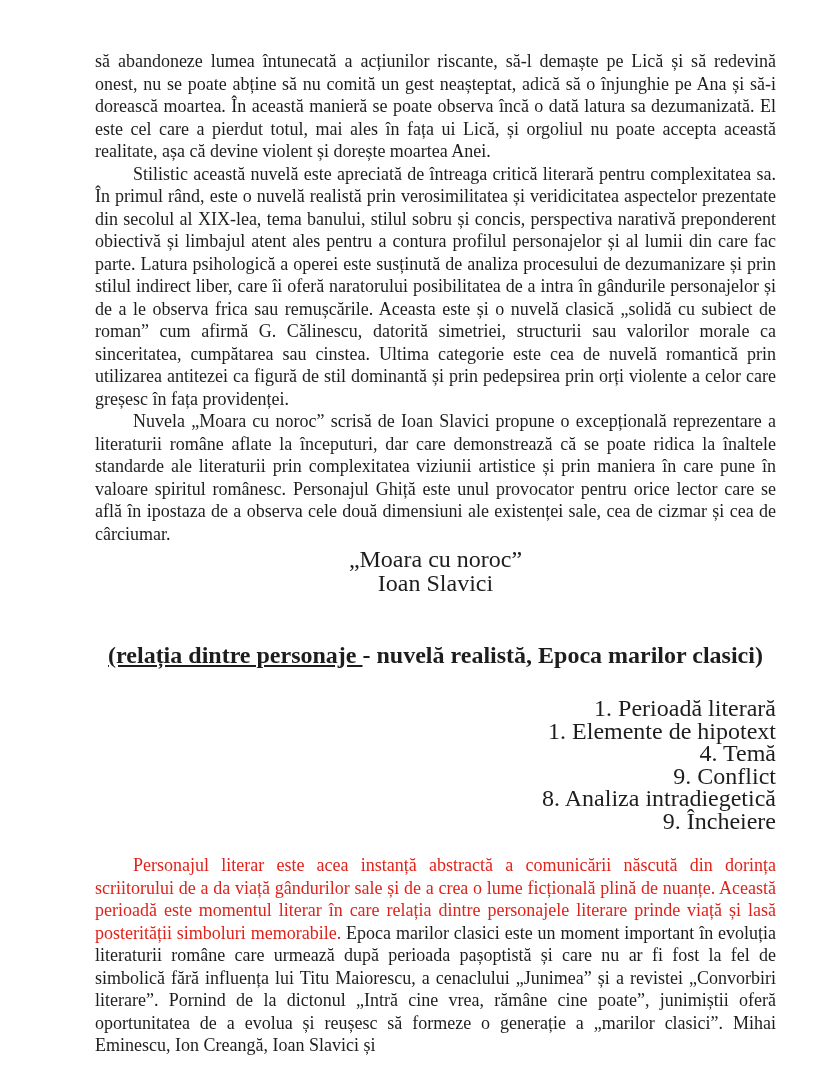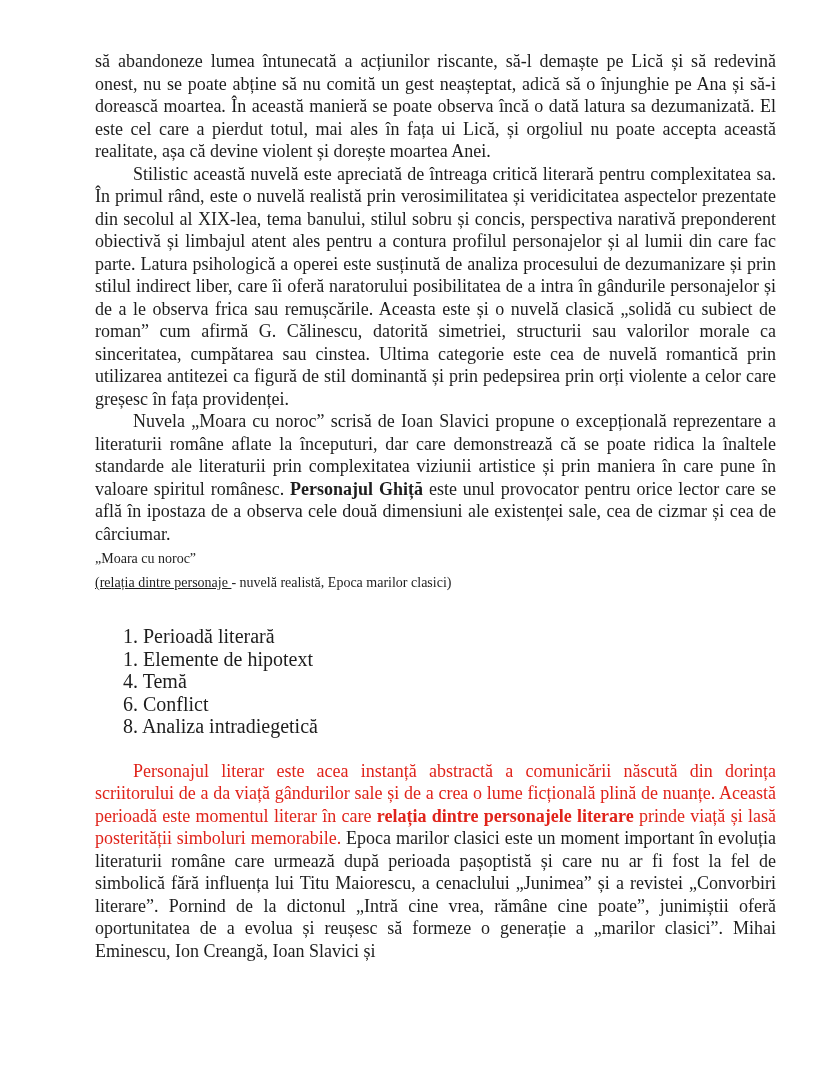--- a/index.html
+++ b/index.html
@@ -23,55 +23,58 @@
   .para{
     margin:0;
     font-size:18px;
     line-height:22.5px;
     text-align:justify;
     color:var(--ink);
   }
   .indent{text-indent:38px;}
   .center-block{
     margin:2px 0 0 0;
-    text-align:left;
-    font-size:14px;
+    text-align:center;
+    font-size:24px;
     line-height:24px;
   }
-  .center-block .bold-line{font-weight:normal;}
+  .center-block .bold-line{font-weight:bold;margin-top:48px;}
   .ul{text-decoration:underline;}
-  b{font-weight:bold;}
+  b{font-weight:normal;}
   .outline{
     margin:30px 0 0 28px;
-    font-size:20px;
+    font-size:24px;
     line-height:22.5px;
+    text-align:right;
   }
   .outline-item{white-space:pre;}
   .final{margin-top:22px;}
   .red-run{color:var(--red);}
 </style>
 </head>
 <body>
 
 <div class="page">
 
   <p class="para">să abandoneze lumea întunecată a acțiunilor riscante, să-l demaște pe Lică și să redevină onest, nu se poate abține să nu comită un gest neașteptat, adică să o înjunghie pe Ana și să-i dorească moartea. În această manieră se poate observa încă o dată latura sa dezumanizată. El este cel care a pierdut totul, mai ales în fața ui Lică, și orgoliul nu poate accepta această realitate, așa că devine violent și dorește moartea Anei.</p>
 
   <p class="para indent">Stilistic această nuvelă este apreciată de întreaga critică literară pentru complexitatea sa. În primul rând, este o nuvelă realistă prin verosimilitatea și veridicitatea aspectelor prezentate din secolul al XIX-lea, tema banului, stilul sobru și concis, perspectiva narativă preponderent obiectivă și limbajul atent ales pentru a contura profilul personajelor și al lumii din care fac parte. Latura psihologică a operei este susținută de analiza procesului de dezumanizare și prin stilul indirect liber, care îi oferă naratorului posibilitatea de a intra în gândurile personajelor și de a le observa frica sau remușcările. Aceasta este și o nuvelă clasică „solidă cu subiect de roman” cum afirmă G. Călinescu, datorită simetriei, structurii sau valorilor morale ca sinceritatea, cumpătarea sau cinstea. Ultima categorie este cea de nuvelă romantică prin utilizarea antitezei ca figură de stil dominantă și prin pedepsirea prin orți violente a celor care greșesc în fața providenței.</p>
 
   <p class="para indent"><span>Nuvela „Moara cu noroc” scrisă de Ioan Slavici propune o excepțională reprezentare a literaturii române aflate la începuturi, dar care demonstrează că se poate ridica la înaltele standarde ale literaturii prin complexitatea viziunii artistice și prin maniera în care pune în valoare spiritul românesc. </span><b>Personajul Ghiță</b><span> este unul provocator pentru orice lector care se află în ipostaza de a observa cele două dimensiuni ale existenței sale, cea de cizmar și cea de cârciumar.</span></p>
 
   <div class="center-block">
     <div>„Moara cu noroc”</div>
+    <div>Ioan Slavici</div>
     <div class="bold-line"><span class="ul">(relația dintre personaje </span><span>- nuvelă realistă, Epoca marilor clasici)</span></div>
   </div>
 
   <div class="outline">
     <div class="outline-item">1. Perioadă literară</div>
     <div class="outline-item">1. Elemente de hipotext</div>
     <div class="outline-item">4. Temă</div>
-    <div class="outline-item">6. Conflict</div>
+    <div class="outline-item">9. Conflict</div>
     <div class="outline-item">8. Analiza intradiegetică</div>
+    <div class="outline-item">9. Încheiere</div>
   </div>
 
   <p class="para indent final"><span class="red-run"><span>Personajul literar este acea instanță abstractă a comunicării născută din dorința scriitorului de a da viață gândurilor sale și de a crea o lume ficțională plină de nuanțe. Această perioadă este momentul literar în care </span><b>relația dintre personajele literare</b><span> prinde viață și lasă posterității simboluri memorabile.</span></span><span> Epoca marilor clasici este un moment important în evoluția literaturii române care urmează după perioada pașoptistă și care nu ar fi fost la fel de simbolică fără influența lui Titu Maiorescu, a cenaclului „Junimea” și a revistei „Convorbiri literare”. Pornind de la dictonul „Intră cine vrea, rămâne cine poate”, junimiștii oferă oportunitatea de a evolua și reușesc să formeze o generație a „marilor clasici”. Mihai Eminescu, Ion Creangă, Ioan Slavici și</span></p>
 
 </div>
 
 </body></html>

